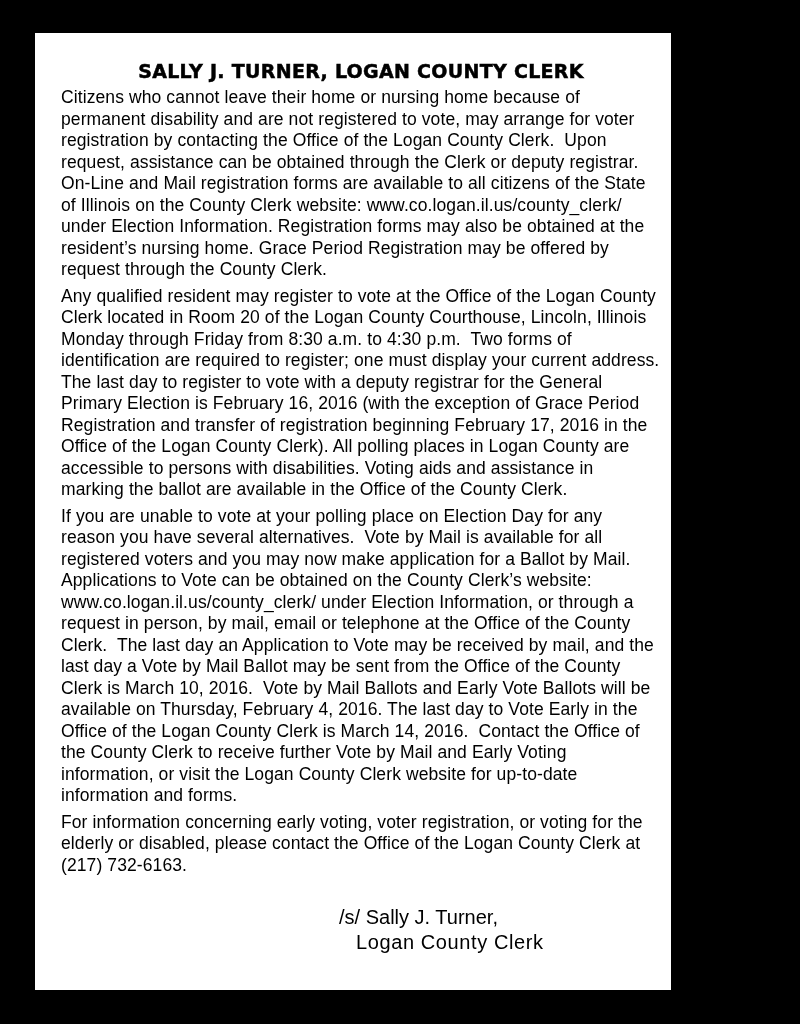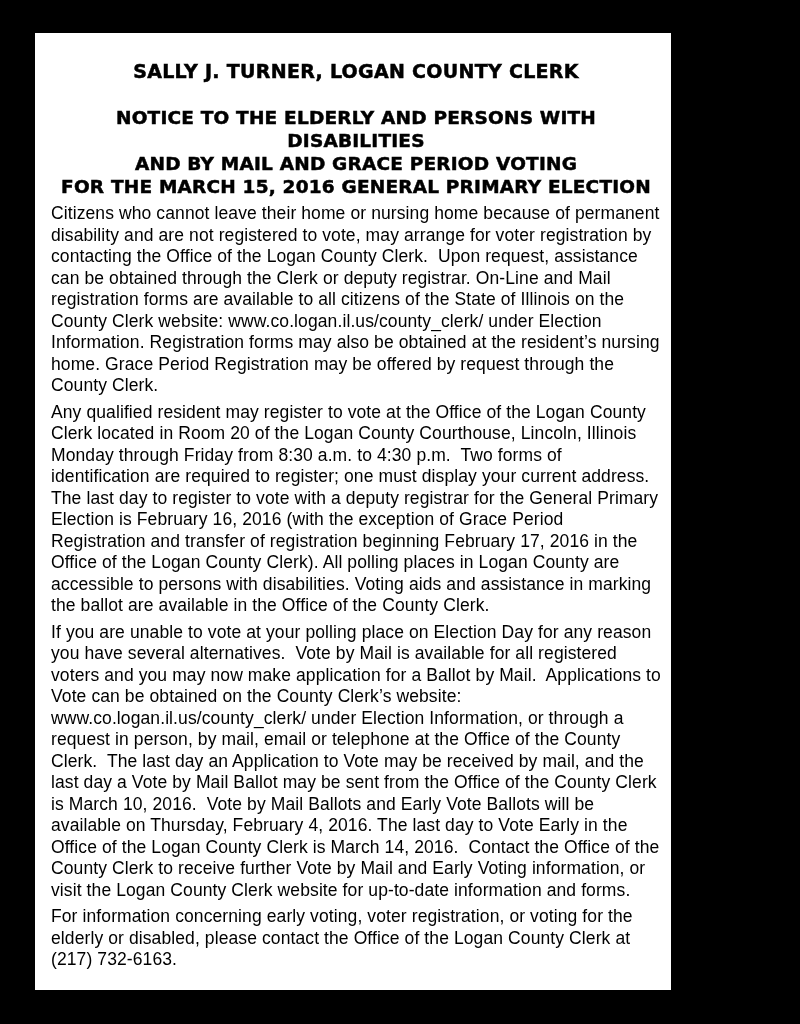--- a/index.html
+++ b/index.html
@@ -12,21 +12,21 @@
     position: relative;
     width: 800px; height: 1024px;
     background: #000000;
   }
   .page {
     position: absolute;
     left: 35px; top: 33px;
     width: 636px; height: 957px;
     background: #ffffff;
     color: #000000;
-    padding: 27px 10px 0 16px;
+    padding: 27px 10px 0 26px;
     overflow: hidden;
   }
   .title {
     text-align: center;
     font-family: "DejaVu Sans", sans-serif;
     font-weight: bold;
     font-size: 19px;
     letter-spacing: 0.3px;
     -webkit-text-stroke: 0.5px #000;
   }
@@ -46,35 +46,30 @@
     line-height: 21.5px;
     white-space: pre-wrap;
     letter-spacing: 0.1px;
   }
   .signature {
     margin-top: 29px;
     margin-left: 278px;
     font-size: 20px;
     line-height: 25px;
   }
-  .signature .sig-line2 { padding-left: 17px; letter-spacing: 0.6px; text-align: center; }
+  .signature .sig-line2 { padding-left: 17px; letter-spacing: 0.6px; }
 </style>
 </head>
 <body>
 
 <div class="frame">
   <div class="page">
 
     <div class="title">SALLY J. TURNER, LOGAN COUNTY CLERK</div>
 
-    <div class="heading">
-      <div>NOTICE TO THE ELDERLY AND PERSONS WITH DISABILITIES</div>
-      <div>AND BY MAIL AND GRACE PERIOD VOTING</div>
-      <div>FOR THE MARCH 15, 2016 GENERAL PRIMARY ELECTION</div>
-    </div>
 
     <p class="para">Citizens who cannot leave their home or nursing home because of permanent disability and are not registered to vote, may arrange for voter registration by contacting the Office of the Logan County Clerk.  Upon request, assistance can be obtained through the Clerk or deputy registrar. On-Line and Mail registration forms are available to all citizens of the State of Illinois on the County Clerk website: www.co.logan.il.us/county_clerk/ under Election Information. Registration forms may also be obtained at the resident’s nursing home. Grace Period Registration may be offered by request through the County Clerk.</p>
 
     <p class="para">Any qualified resident may register to vote at the Office of the Logan County Clerk located in Room 20 of the Logan County Courthouse, Lincoln, Illinois Monday through Friday from 8:30 a.m. to 4:30 p.m.  Two forms of identification are required to register; one must display your current address. The last day to register to vote with a deputy registrar for the General Primary Election is February 16, 2016 (with the exception of Grace Period Registration and transfer of registration beginning February 17, 2016 in the Office of the Logan County Clerk). All polling places in Logan County are accessible to persons with disabilities. Voting aids and assistance in marking the ballot are available in the Office of the County Clerk.</p>
 
     <p class="para">If you are unable to vote at your polling place on Election Day for any reason you have several alternatives.  Vote by Mail is available for all registered voters and you may now make application for a Ballot by Mail.  Applications to Vote can be obtained on the County Clerk’s website: www.co.logan.il.us/county_clerk/ under Election Information, or through a request in person, by mail, email or telephone at the Office of the County Clerk.  The last day an Application to Vote may be received by mail, and the last day a Vote by Mail Ballot may be sent from the Office of the County Clerk is March 10, 2016.  Vote by Mail Ballots and Early Vote Ballots will be available on Thursday, February 4, 2016. The last day to Vote Early in the Office of the Logan County Clerk is March 14, 2016.  Contact the Office of the County Clerk to receive further Vote by Mail and Early Voting information, or visit the Logan County Clerk website for up-to-date information and forms.</p>
 
     <p class="para">For information concerning early voting, voter registration, or voting for the elderly or disabled, please contact the Office of the Logan County Clerk at (217) 732-6163.</p>
 
     <div class="signature">

